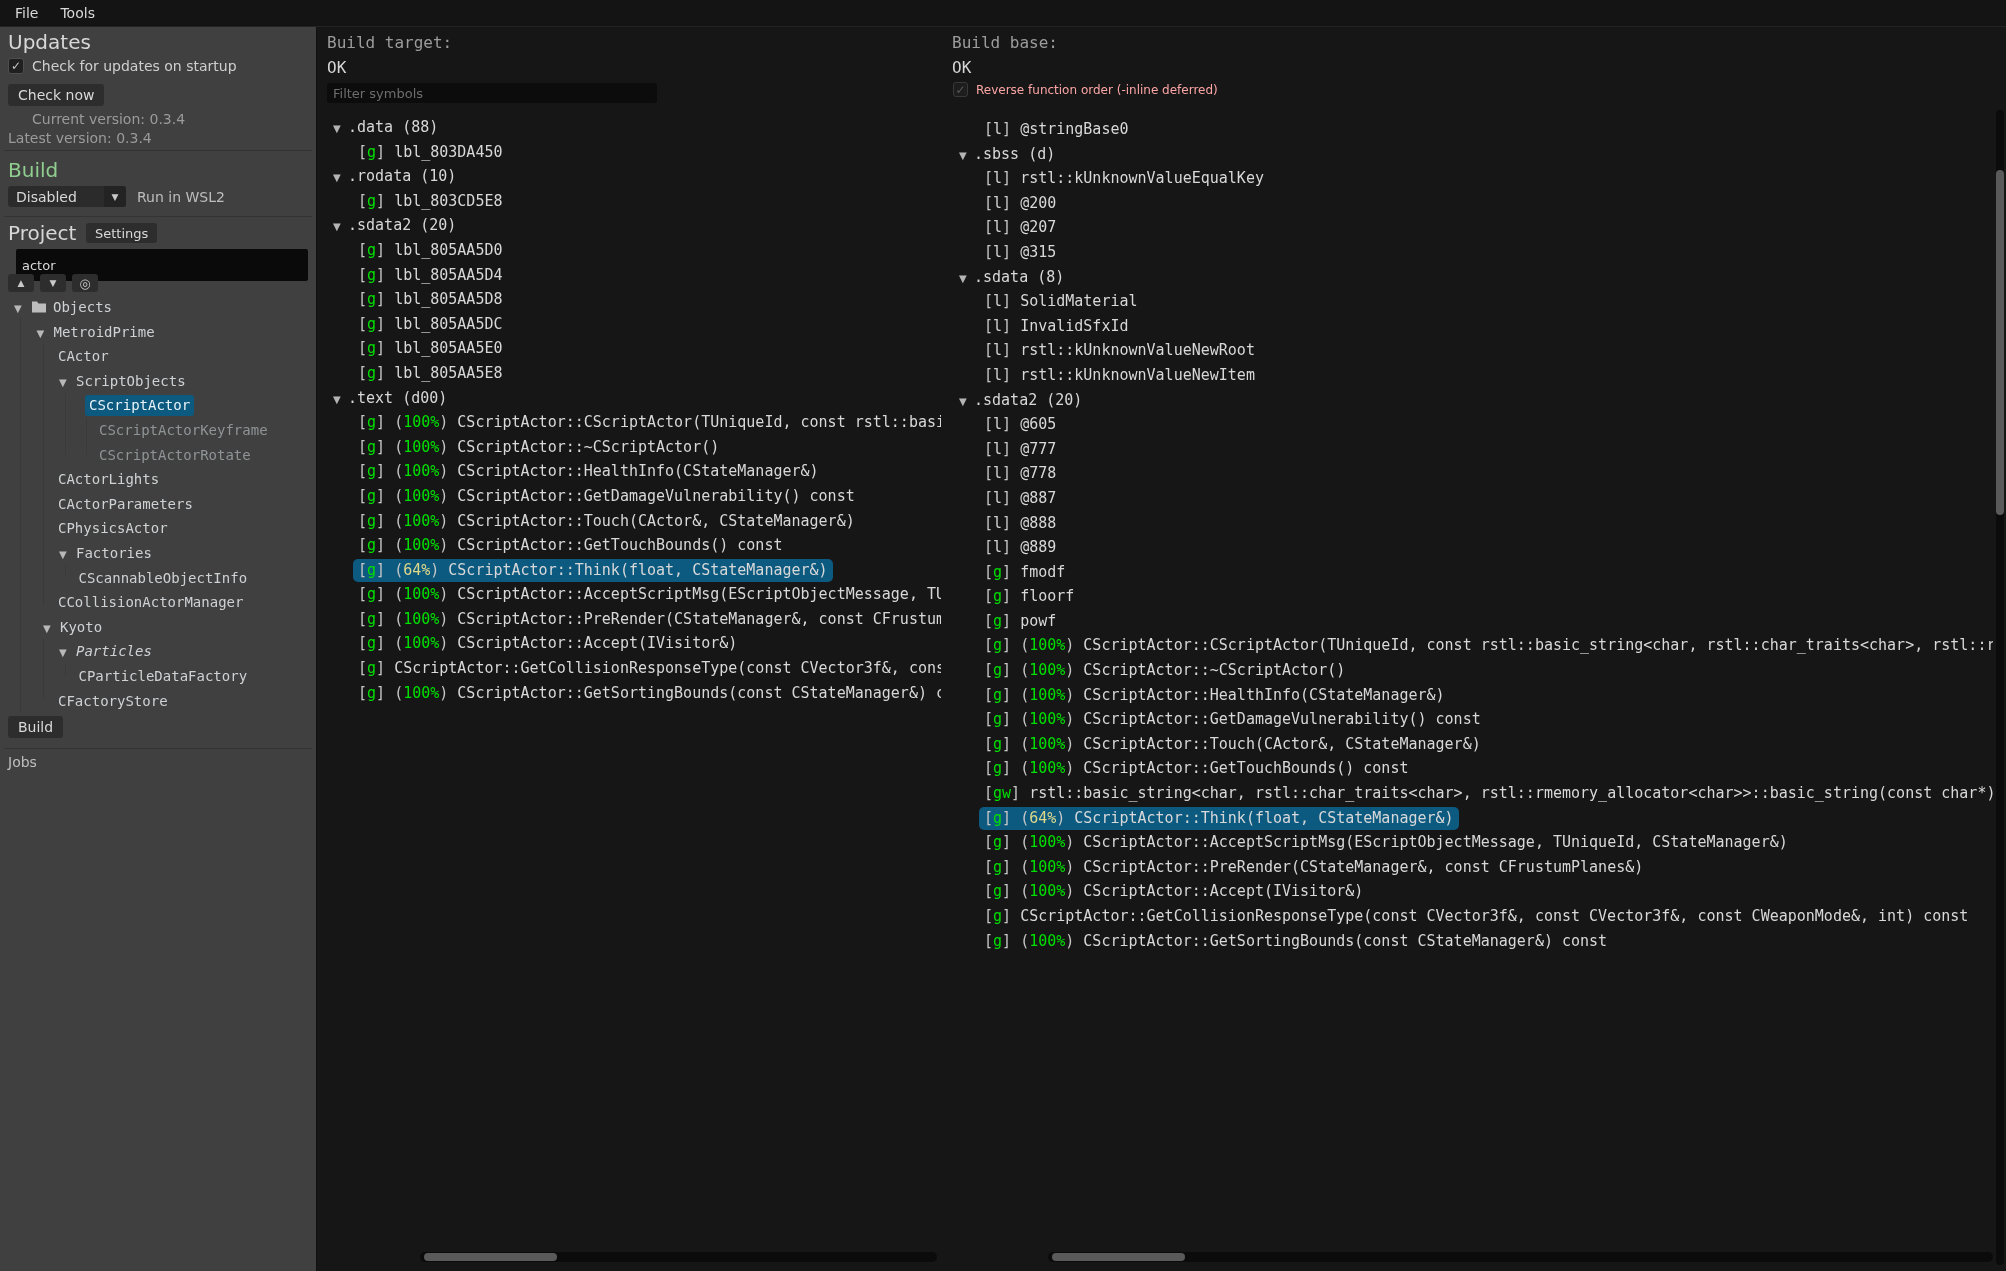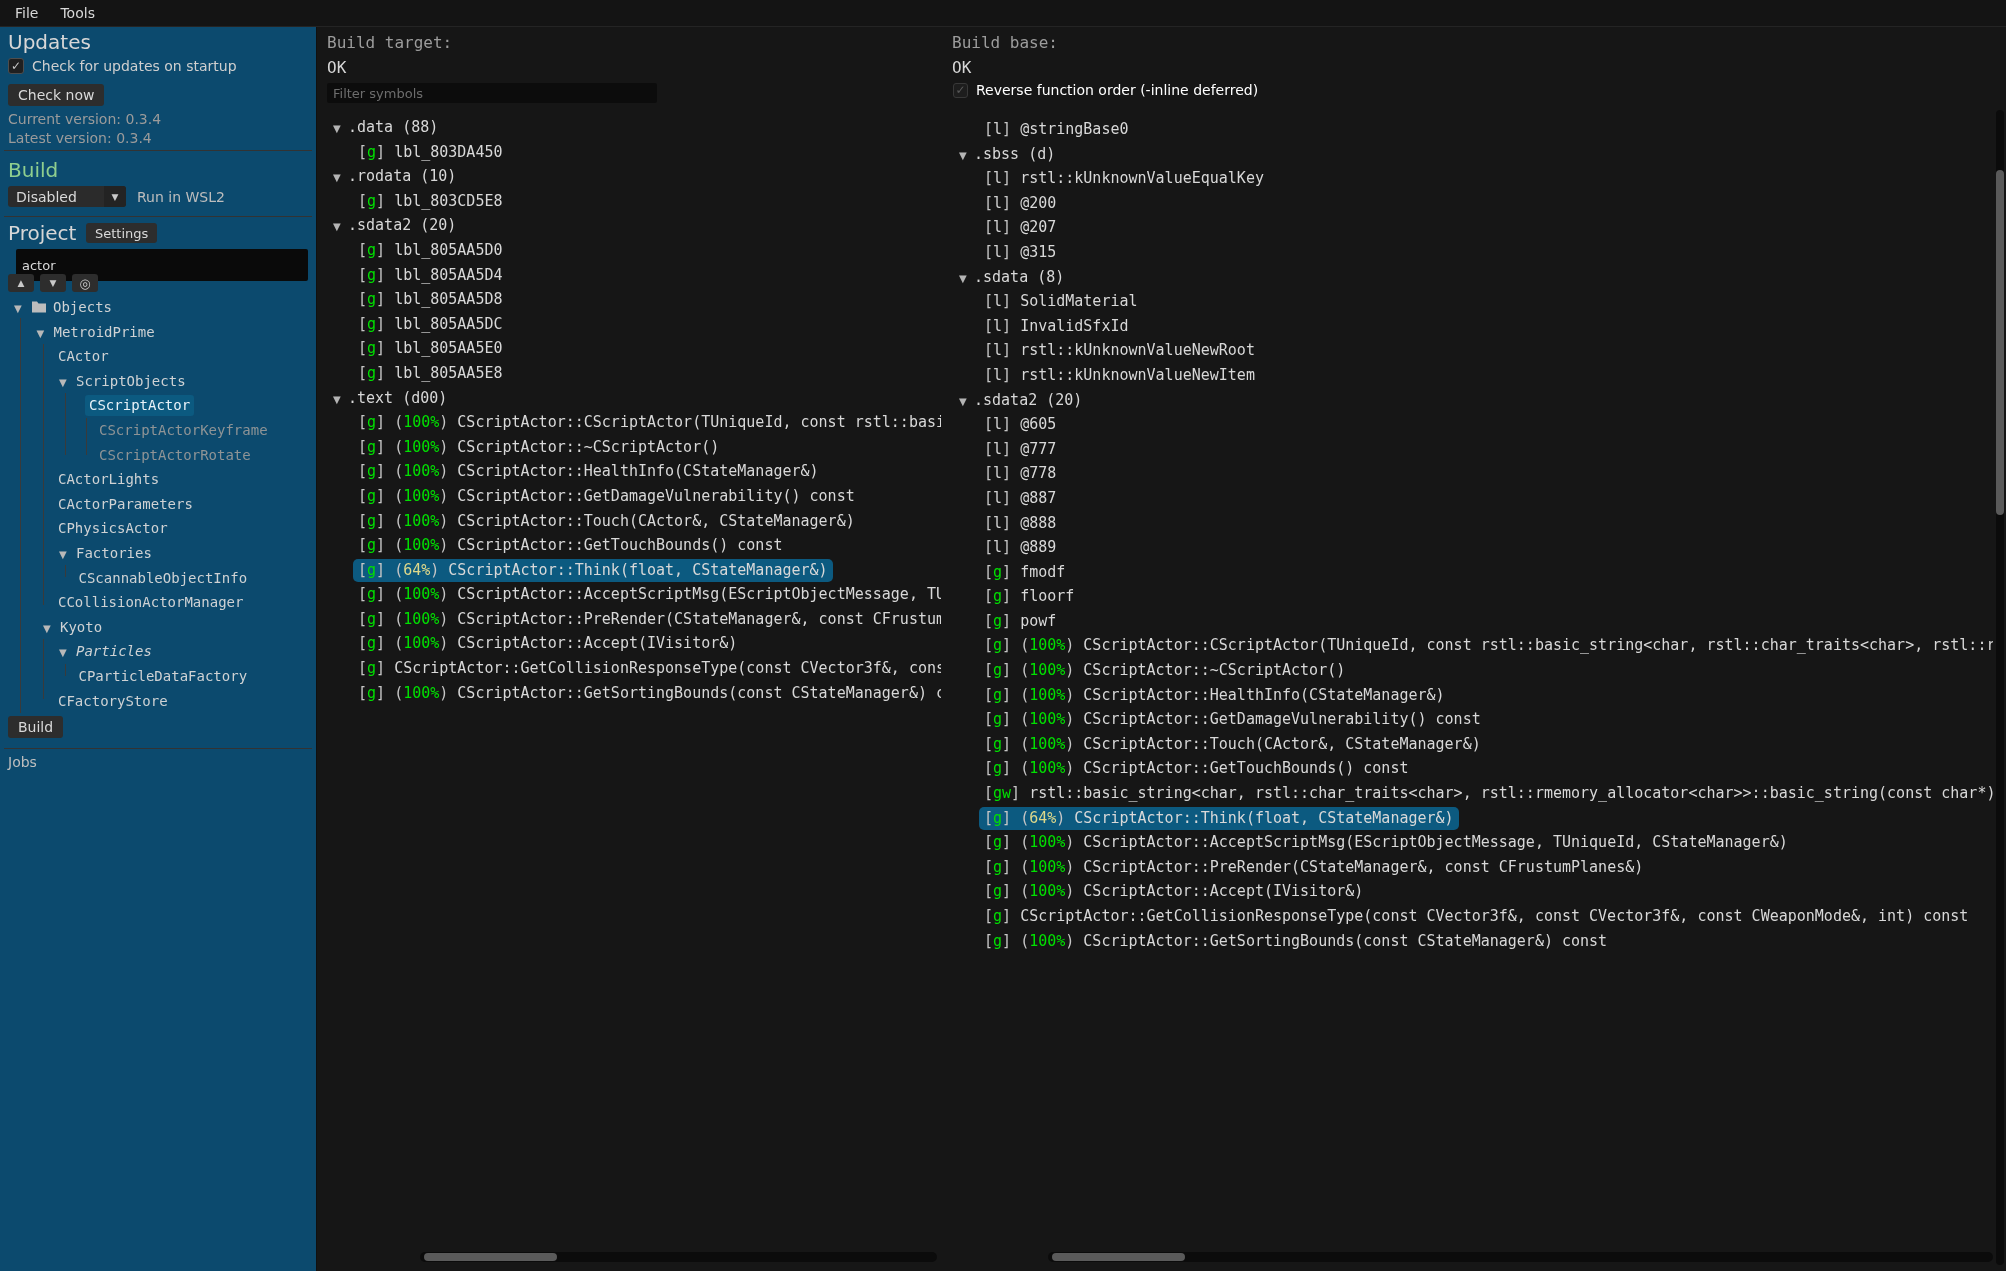--- a/index.html
+++ b/index.html
@@ -5,21 +5,21 @@
   html,body{margin:0;padding:0;background:#161616;}
   #app{position:relative;width:2006px;height:1271px;background:#161616;overflow:hidden;
        font-family:"DejaVu Sans","Liberation Sans",sans-serif;color:#d8d8d8;}
 
   
   #menubar{position:absolute;left:0;top:0;width:2006px;height:27px;background:#141414;
            border-bottom:1px solid #242424;display:flex;align-items:center;padding-left:4px;box-sizing:border-box;}
   .menu-item{font-size:14px;color:#d9d9d9;padding:3px 11px;border-radius:3px;cursor:default;}
 
   
-  #sidebar{position:absolute;left:0;top:27px;width:317px;height:1244px;background:#0c4a6e;
+  #sidebar{position:absolute;left:0;top:27px;width:317px;height:1244px;background:#404040;
            border-right:1px solid #101010;overflow:hidden;box-sizing:border-box;}
   .h1{position:absolute;left:8px;font-size:20px;color:#d7d7d7;}
   #build-title{color:#8fce8f;}
   .sep{position:absolute;left:4px;right:4px;height:1px;background:#333333;}
   .small-gray{position:absolute;left:8px;font-size:14px;color:#9b9b9b;}
   .btn{display:inline-flex;align-items:center;justify-content:center;background:#2d2d2d;color:#d9d9d9;
        border-radius:3px;font-size:14px;padding:0 10px;height:22px;cursor:default;}
   #check-now{position:absolute;left:8px;top:57px;}
   #cb-row{position:absolute;left:8px;top:31px;display:flex;align-items:center;gap:8px;}
   .cbox{width:16px;height:16px;background:#202020;border:1px solid #4e4e4e;border-radius:3px;
@@ -60,21 +60,21 @@
   #target-panel{left:317px;width:624px;}
   #base-panel{left:942px;width:1051px;}
   .ptitle{position:absolute;left:10px;top:6px;font-family:"DejaVu Sans Mono","Liberation Mono",monospace;
           font-size:16px;color:#9c9c9c;}
   .pstatus{position:absolute;left:10px;top:31px;font-family:"DejaVu Sans Mono","Liberation Mono",monospace;
            font-size:16px;color:#d6d6d6;}
   #symbol-filter{position:absolute;left:10px;top:56px;width:330px;height:20px;background:#0c0c0c;}
   #symbol-filter::placeholder{color:#6d6d6d;}
   #reverse-row{position:absolute;left:11px;top:55px;display:flex;align-items:center;gap:8px;}
   #reverse-row .cbox{width:15px;height:15px;background:#1d1d1d;border-color:#383838;color:#5a5a5a;}
-  #reverse-row .lbl{font-size:14px;color:#ffffff;}
+  #reverse-row .lbl{font-size:12px;color:#fca5a5;}
 
   .rows{position:absolute;overflow:hidden;}
   #target-rows{left:10px;top:88px;width:614px;}
   #base-rows{left:11px;top:90px;width:1040px;}
   .srow{height:24.6px;line-height:24.6px;white-space:pre;
         font-family:"DejaVu Sans Mono","Liberation Mono",monospace;font-size:15px;cursor:default;}
   .srow.sec{padding-left:6px;}
   .srow.sym{padding-left:31px;}
   .srow .tri{display:inline-block;width:15px;font-family:"DejaVu Sans",sans-serif;font-size:10px;color:#b4b4b4;}
   .secname{color:#d8d8d8;}
@@ -108,21 +108,21 @@
 
   <div id="sidebar">
     <div class="h1" style="top:3px;">Updates</div>
 
     <div id="cb-row">
       <span class="cbox">✓</span>
       <span class="lbl">Check for updates on startup</span>
     </div>
 
     <div id="check-now" class="btn">Check now</div>
-    <div class="small-gray" style="top:84px;">Current version: 0.3.4</div>
+    <div class="small-gray" style="top:84px;margin-left:24px;">Current version: 0.3.4</div>
     <div class="small-gray" style="top:103px;">Latest version: 0.3.4</div>
 
     <div class="sep" style="top:123px;"></div>
 
     <div class="h1" id="build-title" style="top:131px;">Build</div>
     <div id="build-combo">
       <span class="val">Disabled</span>
       <span class="combo-arrow">▼</span>
     </div>
     <div id="wsl-label">Run in WSL2</div>

